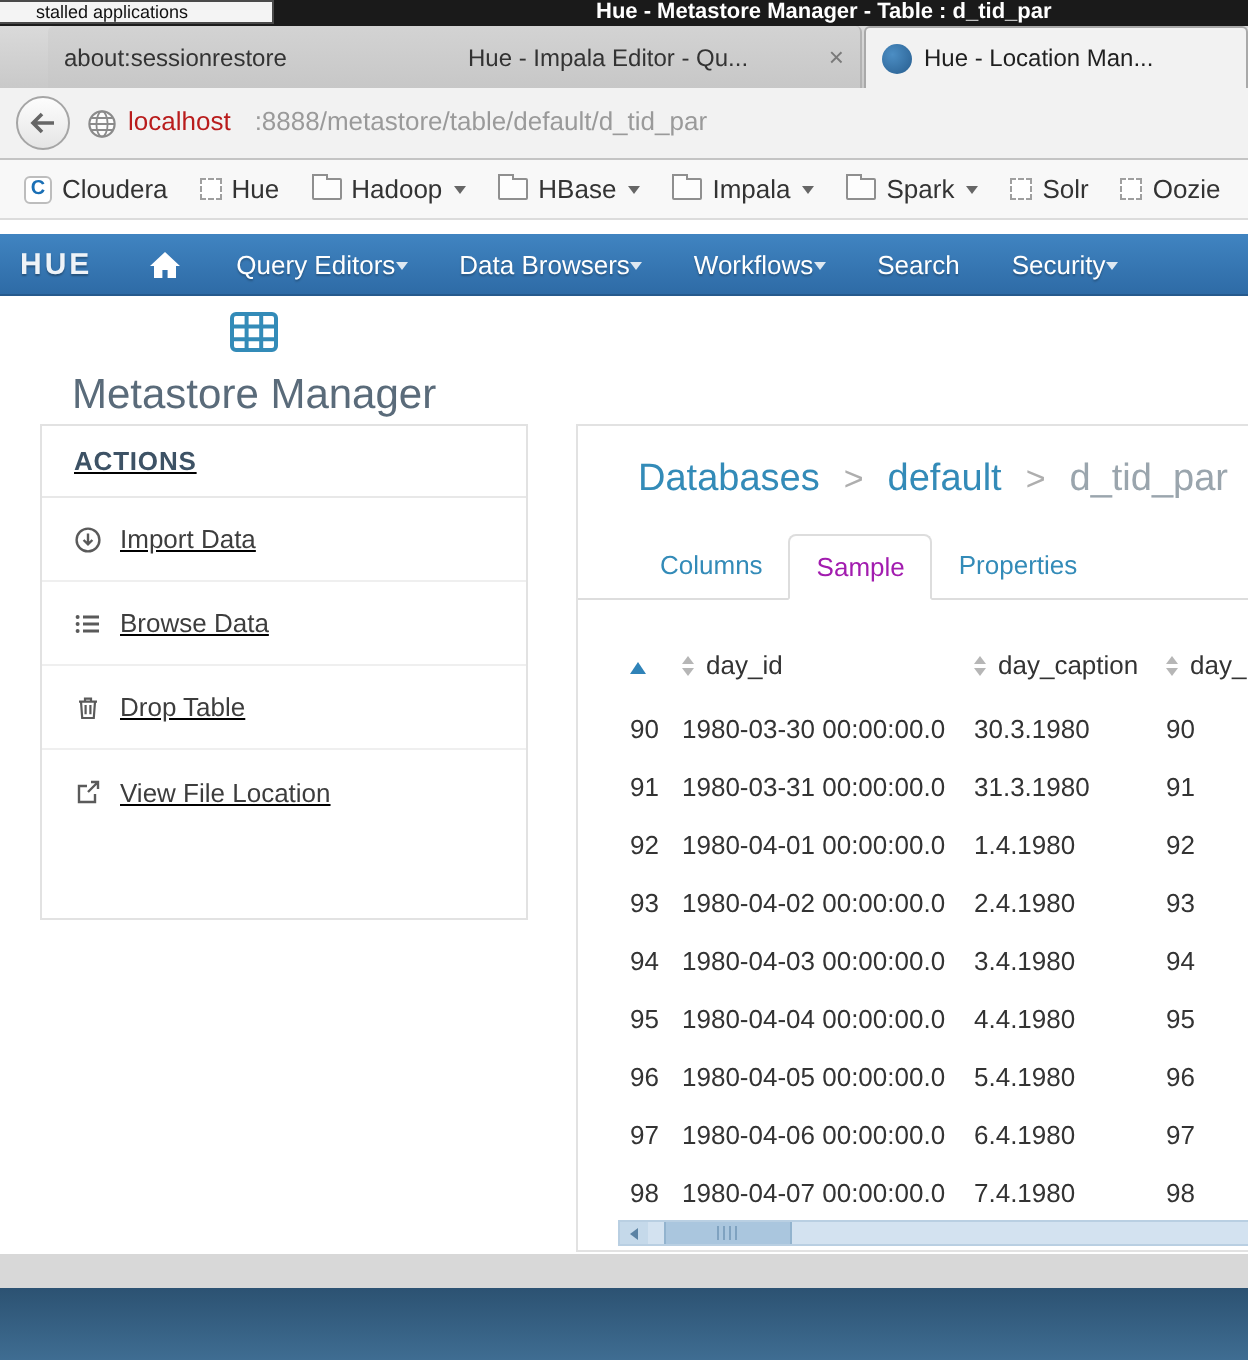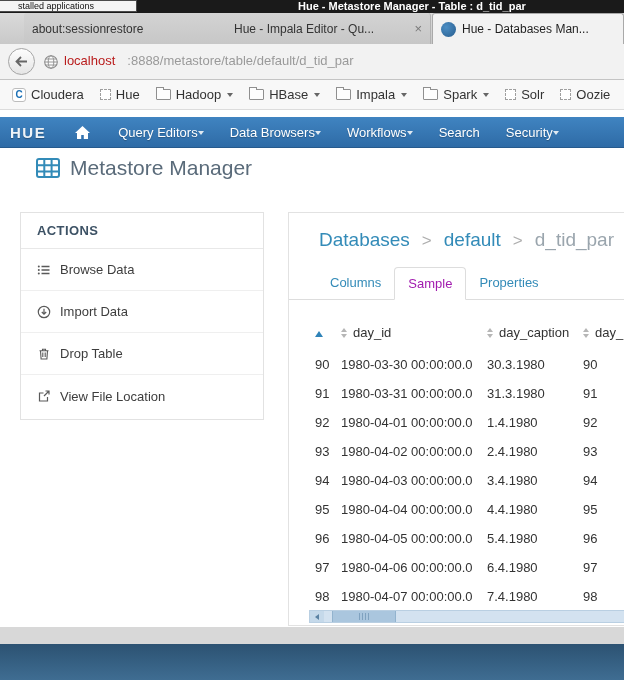--- a/index.html
+++ b/index.html
@@ -41,25 +41,25 @@
   .bm-icon-folder::before { content:""; position:absolute; top:-3px; left:-1px; width:6px; height:2px; background:#fdfdfd; border:1px solid #8f8f8f; border-bottom:none; }
 
   
   .hue-navbar { position:absolute; top:117px; left:0; width:624px; height:31px; background:linear-gradient(#4084c1,#2e6ba6); display:flex; align-items:center; color:#fff; border-bottom:1px solid #265a8d; }
   .brand { font-size:15px; font-weight:bold; letter-spacing:1.5px; margin:0 28px 0 10px; color:#eef3f8; text-shadow:0 1px 1px rgba(0,0,0,.3); }
   .nav-home { margin-right:14px; display:flex; align-items:center; }
   .nav-item { display:flex; align-items:center; gap:0; font-size:13px; padding:0 13px; height:100%; text-shadow:0 1px 1px rgba(0,0,0,.25); }
   .nav-caret { width:0; height:0; border-left:3.5px solid transparent; border-right:3.5px solid transparent; border-top:4px solid #dfe9f2; margin-top:1px; }
 
   
-  .page-head { position:absolute; top:156px; left:36px; display:flex; align-items:center; gap:10px; }
+  .page-head { position:absolute; top:156px; left:36px; display:flex; align-items:center; gap:10px;flex-direction:column; }
   .page-title { font-size:21px; color:#5a6b7a; font-weight:normal; }
 
   
-  .actions-card { position:absolute; left:20px; top:212px; width:244px; height:208px; background:#fff; border:1px solid #e2e2e2; }
+  .actions-card { position:absolute; left:20px; top:212px; width:244px; height:248px; background:#fff; border:1px solid #e2e2e2;text-decoration:underline; }
   .actions-header { height:36px; line-height:36px; padding-left:16px; font-size:13px; font-weight:bold; color:#3d5265; letter-spacing:.4px; border-bottom:1px solid #e8e8e8; }
   .action-item { height:42px; display:flex; align-items:center; gap:9px; padding-left:16px; font-size:13px; color:#3d3d3d; border-bottom:1px solid #efefef; cursor:default; }
   .action-item:last-child { border-bottom:none; }
   .action-icon { display:flex; width:14px; flex:0 0 auto; }
 
   
   .main-card { position:absolute; left:288px; top:212px; width:340px; height:414px; background:#fff; border:1px solid #e2e2e2; overflow:hidden; }
   .breadcrumb { margin:16px 0 0 30px; font-size:19px; white-space:nowrap; }
   .crumb-link { color:#338bb8; text-decoration:none; cursor:pointer; }
   .crumb-sep { color:#aeaeae; margin:0 12px; font-size:17px; }
@@ -105,21 +105,21 @@
     <div class="btab t1">
       <span class="btab-label">about:sessionrestore</span>
       <span class="btab-close">×</span>
     </div>
     <div class="btab t2">
       <span class="btab-label">Hue - Impala Editor - Qu...</span>
       <span class="btab-close">×</span>
     </div>
     <div class="btab t3">
       <span class="favicon"></span>
-      <span class="btab-label">Hue - Databases Man...</span>
+      <span class="btab-label">Hue - Location Man...</span>
     </div>
   </div>
 
   <div class="addressbar">
     <div class="back-btn">
       <svg width="13" height="11" viewBox="0 0 13 11">
           <path d="M6 1L1.5 5.5L6 10M2 5.5h10" stroke="#666" stroke-width="1.8" fill="none"></path>
         </svg>
     </div>
     <span class="globe">
@@ -204,39 +204,39 @@
   <div class="page-head">
     <svg width="24" height="20" viewBox="0 0 24 20">
         <rect x="1" y="1" width="22" height="18" rx="2" fill="none" stroke="#338bb8" stroke-width="2"></rect>
         <path d="M1 7.3h22M1 13.6h22M8.3 1v18M15.6 1v18" stroke="#338bb8" stroke-width="2" fill="none"></path>
       </svg>
     <span class="page-title">Metastore Manager</span>
   </div>
 
   <div class="actions-card">
     <div class="actions-header">ACTIONS</div>
+    <div class="action-item">
+      <span class="action-icon">
+        <svg width="14" height="14" viewBox="0 0 14 14">
+            <circle cx="7" cy="7" r="5.7" stroke="#5a5a5a" fill="none" stroke-width="1.2"></circle>
+            <path d="M7 3.8v5M4.8 7L7 9.2L9.2 7" stroke="#5a5a5a" fill="none" stroke-width="1.2"></path>
+          </svg>
+      </span>
+      <span>Import Data</span>
+    </div>
     <div class="action-item">
       <span class="action-icon">
         <svg width="14" height="14" viewBox="0 0 14 14">
             <path d="M4.5 3.5h8M4.5 7h8M4.5 10.5h8" stroke="#5a5a5a" stroke-width="1.4"></path>
             <circle cx="1.8" cy="3.5" r="1" fill="#5a5a5a"></circle>
             <circle cx="1.8" cy="7" r="1" fill="#5a5a5a"></circle>
             <circle cx="1.8" cy="10.5" r="1" fill="#5a5a5a"></circle>
           </svg>
       </span>
       <span>Browse Data</span>
-    </div>
-    <div class="action-item">
-      <span class="action-icon">
-        <svg width="14" height="14" viewBox="0 0 14 14">
-            <circle cx="7" cy="7" r="5.7" stroke="#5a5a5a" fill="none" stroke-width="1.2"></circle>
-            <path d="M7 3.8v5M4.8 7L7 9.2L9.2 7" stroke="#5a5a5a" fill="none" stroke-width="1.2"></path>
-          </svg>
-      </span>
-      <span>Import Data</span>
     </div>
     <div class="action-item">
       <span class="action-icon">
         <svg width="14" height="14" viewBox="0 0 14 14">
             <path d="M2.5 3.8h9M5.5 3.5V2.3h3v1.2M3.5 3.8l.6 8.2h5.8l.6-8.2M5.8 5.5v4.6M8.2 5.5v4.6" stroke="#5a5a5a" fill="none" stroke-width="1.1"></path>
           </svg>
       </span>
       <span>Drop Table</span>
     </div>
     <div class="action-item">

